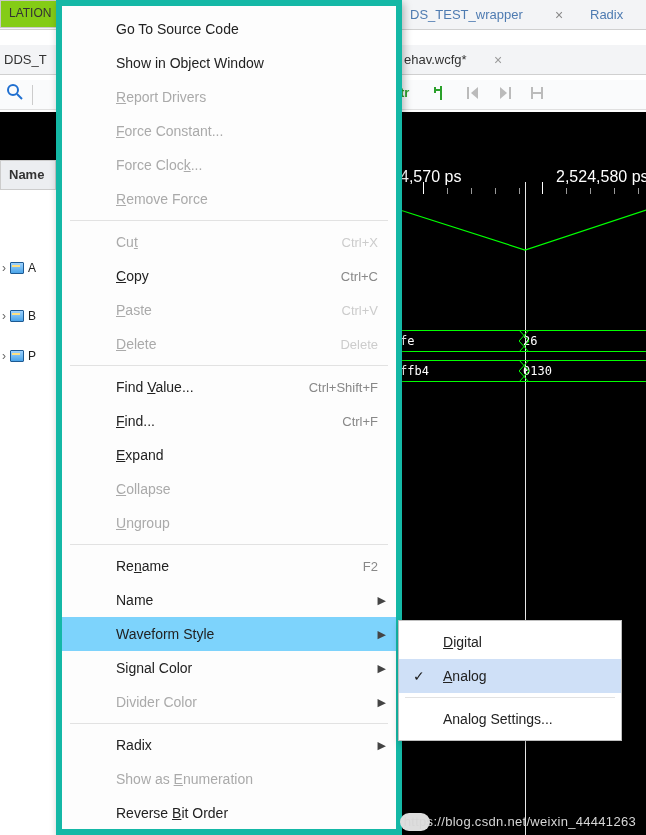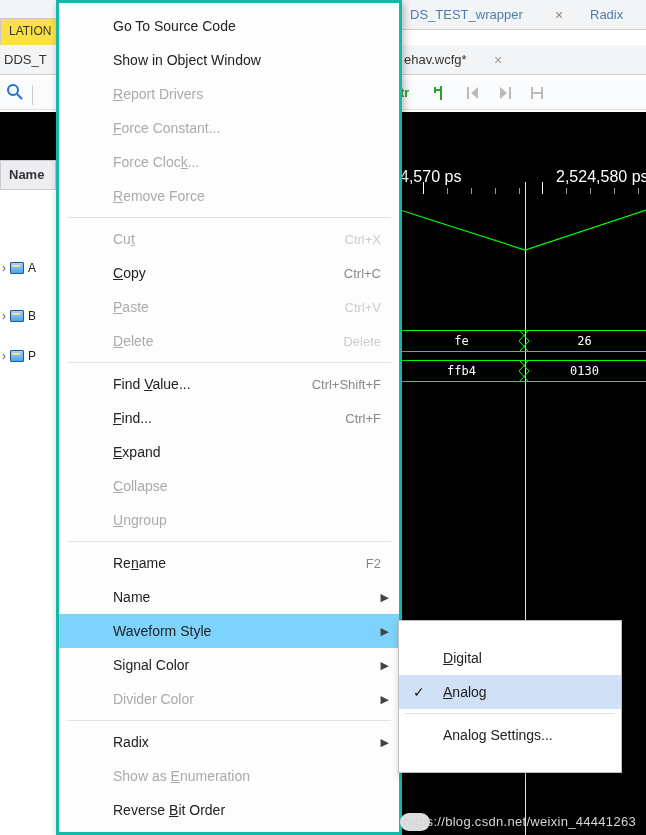--- a/index.html
+++ b/index.html
@@ -3,21 +3,21 @@
 <meta charset="utf-8">
 <style>
   * { box-sizing: border-box; margin: 0; padding: 0; font-family: Arial, Helvetica, sans-serif; }
   html, body { width: 646px; height: 835px; overflow: hidden; background: #fff; }
   .root { position: relative; width: 646px; height: 835px; }
 
   
   .tabstrip { position: absolute; left: 0; right: 0; height: 30px; background: #f3f4f6; border-bottom: 1px solid #d0d0d0; display: flex; align-items: center; font-size: 12px; color: #555; }
   .tabstrip.tabs1 { top: 0; }
   .tabstrip.tabs2 { top: 45px; }
-  .tab1chip { position: absolute; left: 0; top: 18px; height: 28px; background: #fde047; border: 1px solid #c9c9c9; padding: 5px 8px; font-size: 12px; color: #333; }
+  .tab1chip { position: absolute; left: 0; top: 0; height: 28px; background: #84cc16; border: 1px solid #c9c9c9; padding: 5px 8px; font-size: 12px; color: #333; }
   .tabx { position: absolute; top: 7px; color: #888; font-size: 14px; cursor: pointer; }
   .tabtext-right { position: absolute; top: 7px; color: #4e7bb1; font-size: 13px; }
   .tabtext-right2 { position: absolute; top: 7px; color: #333; font-size: 13px; }
 
   
   .toolbar { position: absolute; top: 80px; left: 0; right: 0; height: 30px; background: #fafbfc; border-bottom: 1px solid #e0e0e0; display: flex; align-items: center; }
   .toolbar .searchglass { color: #1f6fd0; font-size: 18px; margin-left: 6px; }
   .toolbar .sep { width: 1px; height: 20px; background: #ccc; margin: 0 8px; }
   .toolbar-right { position: absolute; left: 400px; top: 84px; display: flex; gap: 14px; align-items: center; }
   .tb-btn { width: 18px; height: 18px; display: flex; align-items: center; justify-content: center; }
@@ -29,47 +29,47 @@
   .ruler .tlabel { position: absolute; top: 0; white-space: nowrap; }
   .ruler .tickminor { position: absolute; top: 20px; width: 1px; height: 6px; background: #999; }
 
   .cursorline { position: absolute; top: 70px; bottom: 0; width: 1px; background: #e8e8e8; }
 
   .greencurve { position: absolute; left: 400px; right: 0; top: 90px; height: 60px; }
   .greencurve svg { width: 100%; height: 100%; overflow: visible; }
 
   .busrow { position: absolute; left: 400px; right: 0; height: 22px; }
   .busrow .hex { border-top: 1px solid #0f0; border-bottom: 1px solid #0f0; height: 100%; display: flex; }
-  .buscell { flex: 1; color: #fff; font-family: monospace; font-size: 12px; text-align: center; line-height: 20px; position: relative; }
+  .buscell { flex: 1; color: #fff; font-family: monospace; font-size: 12px; text-align: left; line-height: 20px; position: relative; }
   .buscell::after { content: ""; position: absolute; right: -4px; top: 0; width: 8px; height: 100%; }
   .busX { position: absolute; top: 0; width: 10px; height: 100%; }
 
   
   .namepanel { position: absolute; top: 160px; left: 0; width: 56px; height: 30px; background: #eceef1; border: 1px solid #ccc; color: #333; font-size: 13px; font-weight: bold; padding: 6px 8px; }
   .treeleft { position: absolute; left: 0; top: 190px; width: 56px; bottom: 0; background: #fff; }
   .treeleft .row { height: 48px; display: flex; align-items: center; gap: 4px; padding-left: 2px; font-size: 12px; color: #222; }
   .treeleft .chev { color: #666; font-size: 12px; }
   .icon16 { width: 14px; height: 12px; background: linear-gradient(#9fd3ff,#4aa4e8); border: 1px solid #1d5a93; border-radius: 1px; position: relative; }
   .icon16::after { content:""; position:absolute; left:1px; top:2px; width:8px; height:2px; background:#ffe082; }
 
   
-  .ctxmenu { position: absolute; top: 0; left: 56; left: 56px; width: 346px; background: #fdfdfd; border: 3px solid #14b8a6; box-shadow: 2px 3px 8px rgba(0,0,0,.28); }
+  .ctxmenu { position: absolute; top: 0; left: 56; left: 56px; width: 346px; background: #fdfdfd; border: 6px solid #14b8a6; box-shadow: 2px 3px 8px rgba(0,0,0,.28); }
   .ctxmenu { left: 56px; top: 0; height: 835px; }
   .ctxmenu .inner { padding: 6px 0; }
   .mi { display: flex; align-items: center; height: 34px; padding: 0 18px 0 54px; font-size: 14px; color: #222; position: relative; cursor: default; }
   .mi.disabled { color: #aaa; }
   .mi .accel { margin-left: auto; color: #888; font-size: 13px; }
   .mi.disabled .accel { color: #ccc; }
   .mi u { text-decoration: underline; }
   .mi .subarrow { position: absolute; right: 10px; color: #444; font-size: 11px; }
   .mi.highlight { background: #7dd3fc; }
   .msep { height: 1px; background: #e2e2e2; margin: 4px 8px; }
 
   
-  .submenu { position: absolute; left: 398px; top: 620px; width: 224px; background: #fff; border: 1px solid #bfbfbf; box-shadow: 2px 3px 8px rgba(0,0,0,.28); padding: 20px 0; }
+  .submenu { position: absolute; left: 398px; top: 620px; width: 224px; background: #fff; border: 1px solid #bfbfbf; box-shadow: 2px 3px 8px rgba(0,0,0,.28); padding: 4px 0; }
   .smi { display: flex; align-items: center; height: 34px; padding: 0 16px 0 44px; font-size: 14px; color: #222; position: relative; cursor: default; }
   .smi.highlight { background: #cfe0f7; }
   .smi .check { position: absolute; left: 14px; color: #1a1a1a; font-size: 14px; }
   .ssep { height: 1px; background: #e2e2e2; margin: 4px 6px; }
 
   .watermark { position: absolute; right: 10px; bottom: 6px; color: #d6d6d6; font-size: 13px; letter-spacing: .3px; pointer-events: none; }
   .speech-bubble { position:absolute; bottom:4px; left:400px; width:30px; height:18px; background:#ddd; border-radius:9px; }
 </style>
 </head>
 <body>

